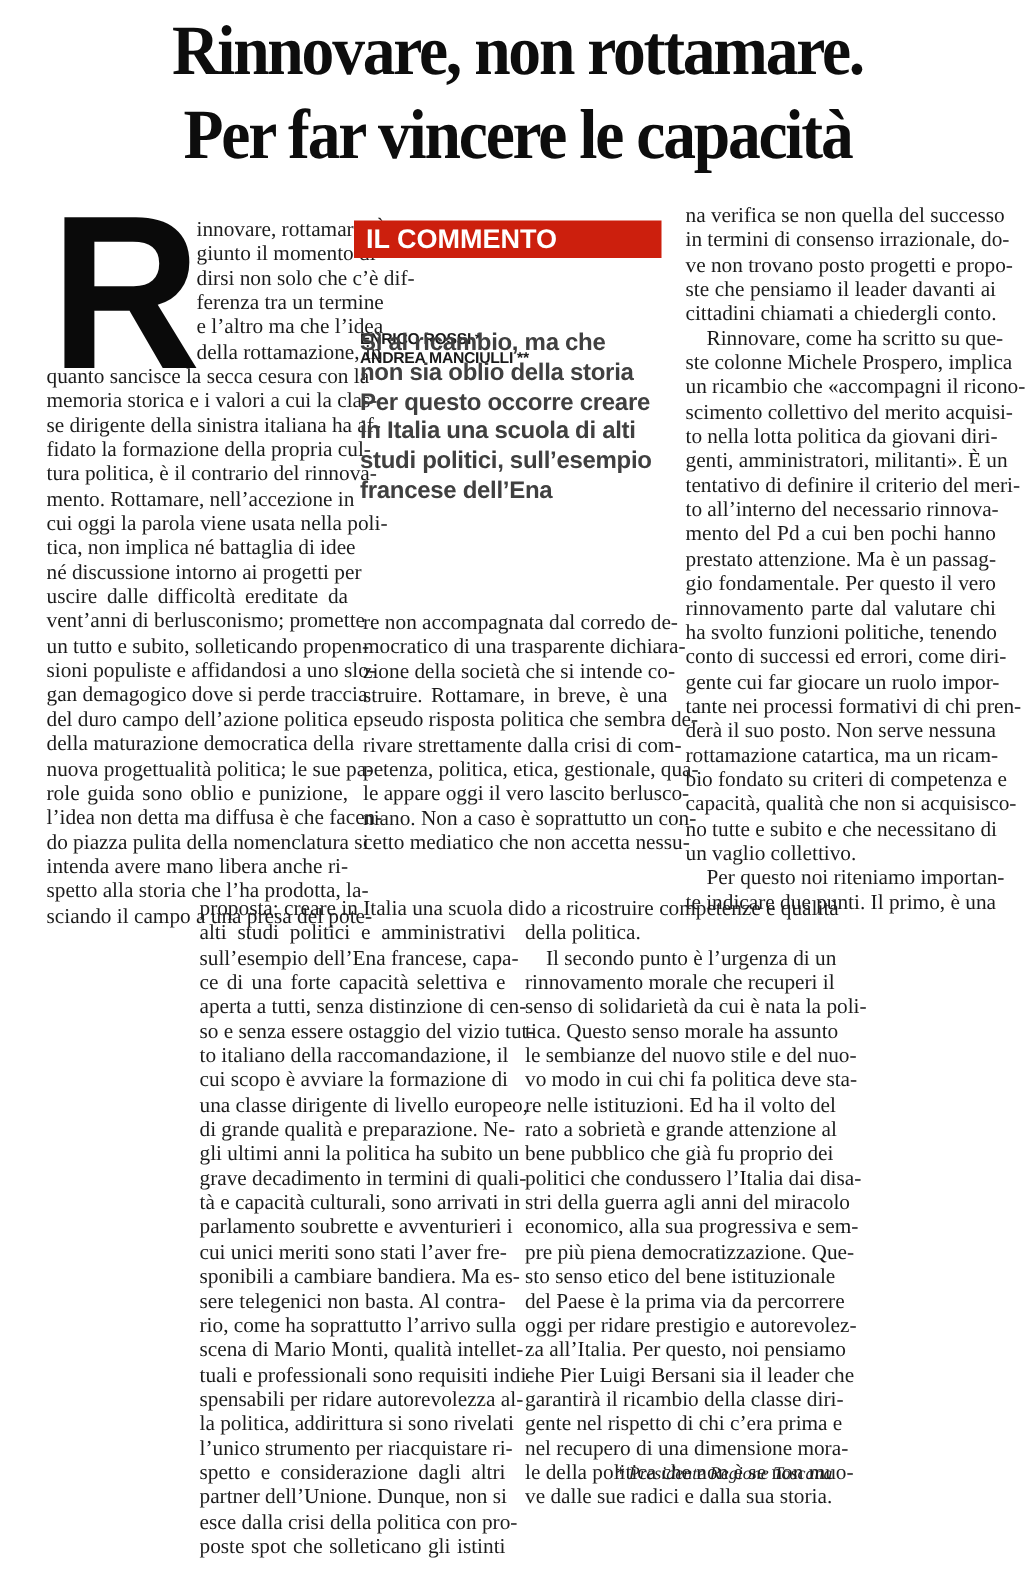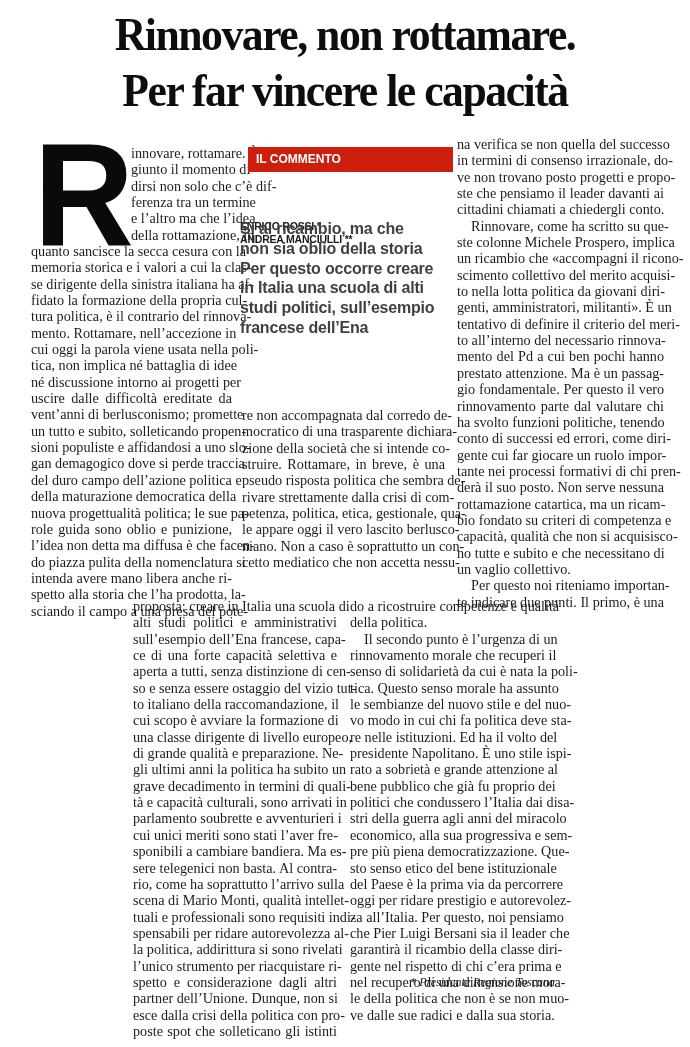--- a/index.html
+++ b/index.html
@@ -16,23 +16,23 @@
     hyphens: manual;
   }
   .line { display: block; text-align: justify; text-align-last: justify; white-space: nowrap; }
   .line.last { text-align-last: left; }
   .dropcap {
     position: absolute; left: 31px; top: 140px; font-family: "Liberation Sans", sans-serif;
     font-weight: bold; font-size: 146px; line-height: 110px; color: #0a0a0a;
     transform: scaleX(0.95);
   }
   .kicker {
-    position: absolute; left: 248px; top: 147px; width: 205px; height: 25px;
+    position: absolute; left: 236px; top: 147px; width: 205px; height: 25px;
     background: #cc1f0d; color: #ffffff; font-family: "Liberation Sans", sans-serif;
-    font-weight: bold; font-size: 12px; line-height: 25px; padding-left: 8px; box-sizing: border-box;
+    font-weight: bold; font-size: 18px; line-height: 25px; padding-left: 8px; box-sizing: border-box;
   }
   .authors {
     position: absolute; left: 240px; top: 184px; font-family: "Liberation Sans", sans-serif;
     font-weight: bold; font-size: 10.5px; line-height: 13px; color: #1a1a1a; letter-spacing: -0.2px; margin-top: 36px;
   }
   .subhead {
     position: absolute; left: 240px; top: 219px; width: 210px; font-family: "Liberation Sans", sans-serif;
     font-weight: bold; font-size: 16px; line-height: 19.8px; color: #404040; letter-spacing: -0.2px;
   }
   .signature {
@@ -173,21 +173,20 @@
 <div class="col" id="col5" style="left:350px; top:598px; width:205px;">
     <span class="line">do a ricostruire competenze e qualità</span>
     <span class="line last">della politica.</span>
     <span class="line" style="text-indent: 14px;">Il secondo punto è l’urgenza di un</span>
     <span class="line">rinnovamento morale che recuperi il</span>
     <span class="line">senso di solidarietà da cui è nata la poli-</span>
     <span class="line">tica. Questo senso morale ha assunto</span>
     <span class="line">le sembianze del nuovo stile e del nuo-</span>
     <span class="line">vo modo in cui chi fa politica deve sta-</span>
     <span class="line">re nelle istituzioni. Ed ha il volto del</span>
-    <span class="line">presidente Napolitano. È uno stile ispi-</span>
     <span class="line">rato a sobrietà e grande attenzione al</span>
     <span class="line">bene pubblico che già fu proprio dei</span>
     <span class="line">politici che condussero l’Italia dai disa-</span>
     <span class="line">stri della guerra agli anni del miracolo</span>
     <span class="line">economico, alla sua progressiva e sem-</span>
     <span class="line">pre più piena democratizzazione. Que-</span>
     <span class="line">sto senso etico del bene istituzionale</span>
     <span class="line">del Paese è la prima via da percorrere</span>
     <span class="line">oggi per ridare prestigio e autorevolez-</span>
     <span class="line">za all’Italia. Per questo, noi pensiamo</span>

